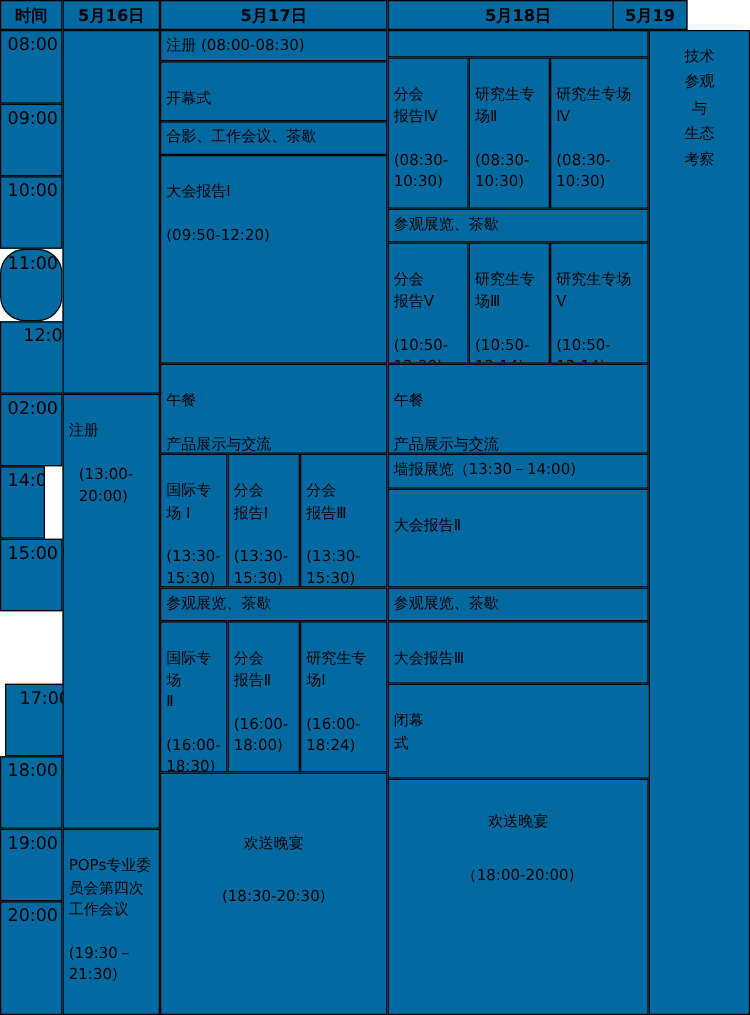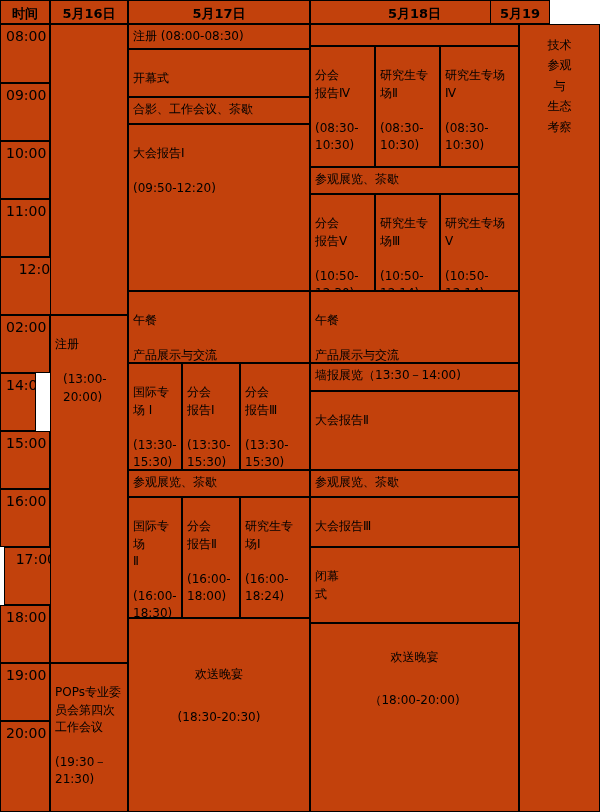--- a/index.html
+++ b/index.html
@@ -17,21 +17,21 @@
   }
   #sched {
     position: relative;
     width: 600px;
     height: 812px;
   }
   .cell {
     position: absolute;
     box-sizing: border-box;
     border: 1px solid #000000;
-    background: #c2410c;
+    background: #0369a1;
     padding: 3px 4px;
     line-height: 1.45;
     overflow: hidden;
     white-space: pre-line;
   }
   .hdr {
     font-weight: bold;
     text-align: center;
     padding-top: 4px;
     font-size: 13px;
@@ -58,26 +58,25 @@
 
   <div class="cell hdr" style="left:0px;top:0px;width:50px;height:24px;">时间</div>
   <div class="cell hdr" style="left:50px;top:0px;width:78px;height:24px;">5月16日</div>
   <div class="cell hdr" style="left:128px;top:0px;width:182px;height:24px;">5月17日</div>
   <div class="cell hdr" style="left:310px;top:0px;width:209px;height:24px;">5月18日</div>
   <div class="cell hdr" style="left:490px;top:0px;width:60px;height:24px;">5月19日</div>
 
   <div class="cell timecell" style="left:0px;top:24px;width:50px;height:59px;">08:00</div>
   <div class="cell timecell" style="left:0px;top:83px;width:50px;height:58px;">09:00</div>
   <div class="cell timecell" style="left:0px;top:141px;width:50px;height:58px;">10:00</div>
-  <div class="cell timecell" style="left:0px;top:199px;width:50px;height:58px;">11:00</div>
+  <div class="cell timecell" style="left:0px;top:199px;width:50px;height:58px;border-radius:20px;">11:00</div>
   <div class="cell timecell" style="left:0px;top:257px;width:64px;height:58px;">12:00</div>
   <div class="cell timecell" style="left:0px;top:315px;width:50px;height:58px;">02:00</div>
   <div class="cell timecell" style="left:0px;top:373px;width:36px;height:58px;">14:00</div>
   <div class="cell timecell" style="left:0px;top:431px;width:50px;height:58px;">15:00</div>
-  <div class="cell timecell" style="left:0px;top:489px;width:50px;height:58px;">16:00</div>
   <div class="cell timecell" style="left:4px;top:547px;width:57px;height:58px;">17:00</div>
   <div class="cell timecell" style="left:0px;top:605px;width:50px;height:58px;">18:00</div>
   <div class="cell timecell" style="left:0px;top:663px;width:50px;height:58px;">19:00</div>
   <div class="cell timecell" style="left:0px;top:721px;width:50px;height:91px;">20:00</div>
 
   <div class="cell" style="left:50px;top:24px;width:78px;height:291px;"></div>
   <div class="cell" style="left:50px;top:315px;width:78px;height:348px;">
     <div>注册</div>
     <div style="padding-left:8px;">(13:00-
 20:00)</div>

